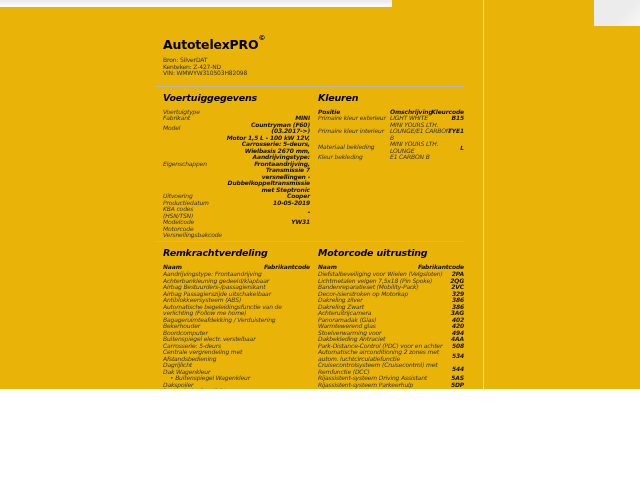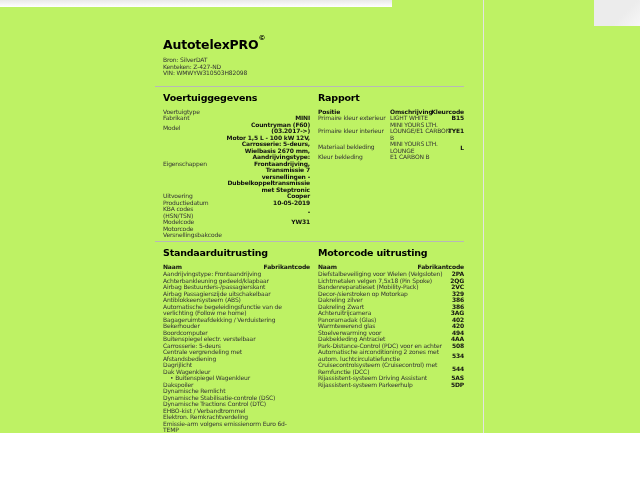--- a/index.html
+++ b/index.html
@@ -1,16 +1,16 @@
 <!DOCTYPE html>
 <html><head>
 <meta charset="utf-8">
 <style>
   html,body{margin:0;padding:0;background:#fff;}
-  .screen{position:relative;width:640px;height:433px;background:#bef264;overflow:hidden;
+  .screen{position:relative;width:640px;height:389px;background:#eab308;overflow:hidden;
           font-family:"DejaVu Sans",sans-serif;-webkit-font-smoothing:antialiased;}
   
   .art-top{position:absolute;top:0;left:0;width:392px;height:7px;
            background:linear-gradient(#e9e9e9,#ffffff);}
   .art-corner{position:absolute;top:0;right:0;width:46px;height:26px;
               background:linear-gradient(135deg,#ececec 60%,#f7f7f7);}
   .art-vline{position:absolute;top:0;left:483px;width:1px;height:480px;background:#e3e3e3;}
 
   .content{position:absolute;left:163px;top:0;width:301px;padding-top:36px;
            font-size:6px;line-height:6.5px;letter-spacing:-0.15px;color:#333;}
@@ -26,21 +26,21 @@
   .contact{width:75px;}
   .c-name{font-weight:700;color:#111;}
   .c-val{color:#333;}
 
   .hr{border-top:1px solid #b8b8b8;margin:9px 0 0 -8px;width:309px;}
   .hr2{margin-top:2px;}
 
   .sec-title{font-size:9.5px;line-height:10px;font-weight:700;color:#000;
              letter-spacing:-0.2px;margin:6px 0 6px 0;}
 
-  .cols{display:flex;}
+  .cols{display:flex;font-style:italic;}
   .col-l{width:147px;margin-right:8px;}
   .col-r{width:146px;}
 
   
   .vrow{display:flex;align-items:center;min-height:6.5px;}
   .vlabel{flex:1;}
   .vvalue{width:85px;margin-left:auto;text-align:right;font-weight:700;color:#111;}
 
   
   .crow{position:relative;display:flex;align-items:center;min-height:6.5px;}
@@ -137,21 +137,21 @@
               <div class="vvalue"></div>
             </div>
 
             <div class="vrow">
               <div class="vlabel">Versnellingsbakcode</div>
               <div class="vvalue"></div>
             </div>
           </div>
       </div>
       <div class="col-r">
-        <div class="sec-title">Rapport</div>
+        <div class="sec-title">Kleuren</div>
         <div class="crow chead">
           <div class="cpos">Positie</div>
           <div class="cdesc">Omschrijving</div>
           <div class="ccode">Kleurcode</div>
         </div>
         <div>
 
             <div class="crow">
               <div class="cpos">Primaire kleur exterieur</div>
               <div class="cdesc">LIGHT WHITE</div>
@@ -176,21 +176,21 @@
               <div class="ccode"></div>
             </div>
           </div>
       </div>
     </div>
 
     <div class="hr hr2"></div>
 
     <div class="cols">
       <div class="col-l">
-        <div class="sec-title">Standaarduitrusting</div>
+        <div class="sec-title">Remkrachtverdeling</div>
         <div class="list-head">
           <div class="lh-name">Naam</div>
           <div class="lh-code">Fabrikantcode</div>
         </div>
         <div>
 
             <div class="item">
               <div class="iname">Aandrijvingstype: Frontaandrijving</div>
               <div class="icode"></div>
             </div>

